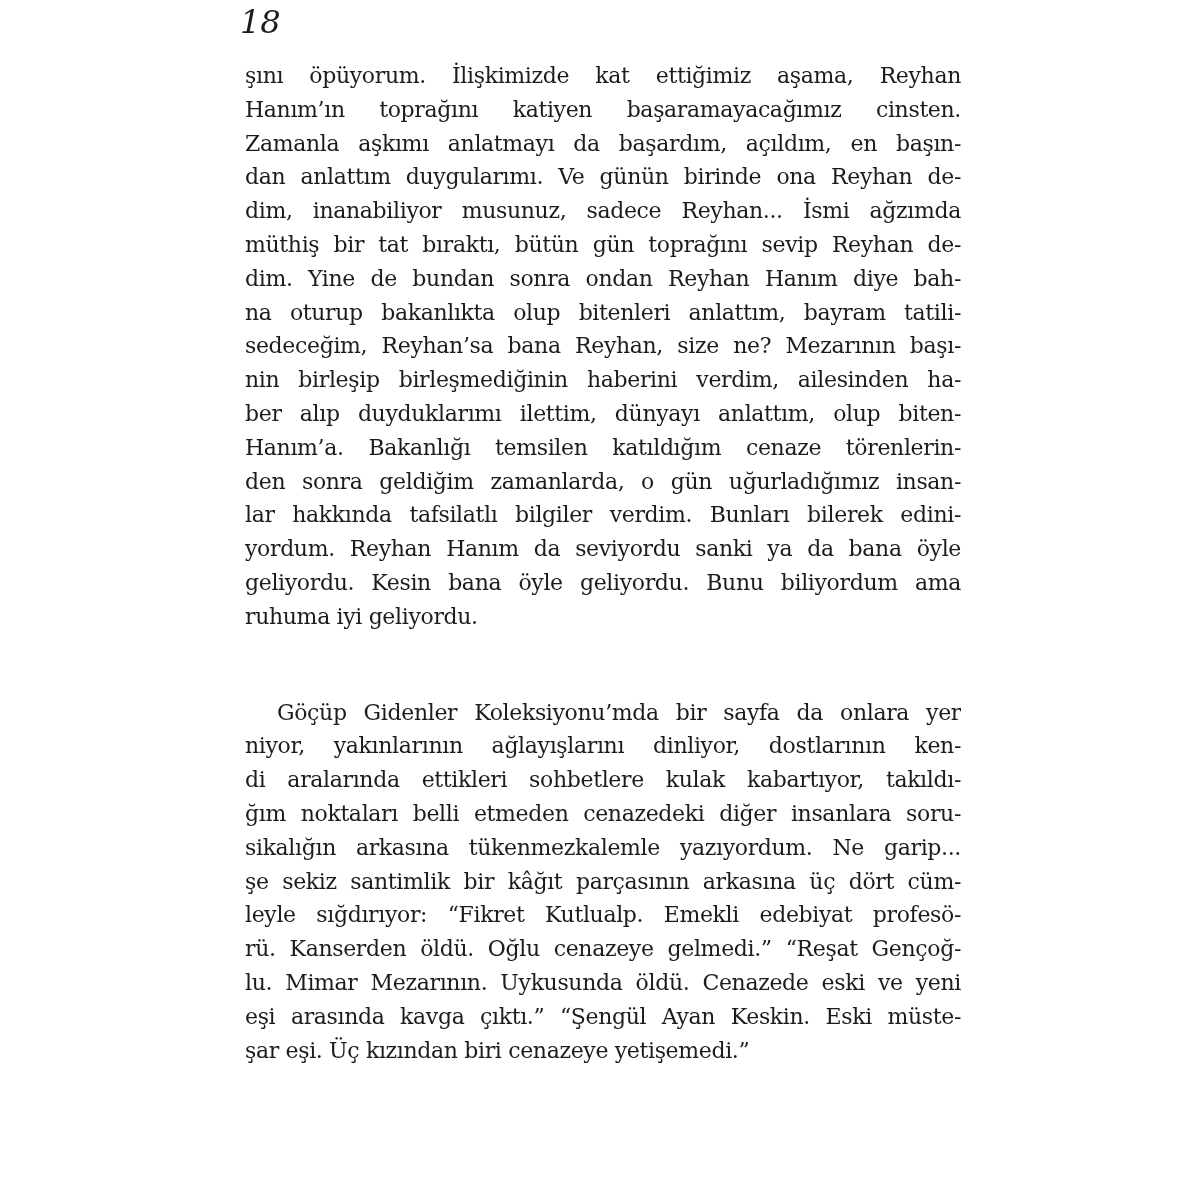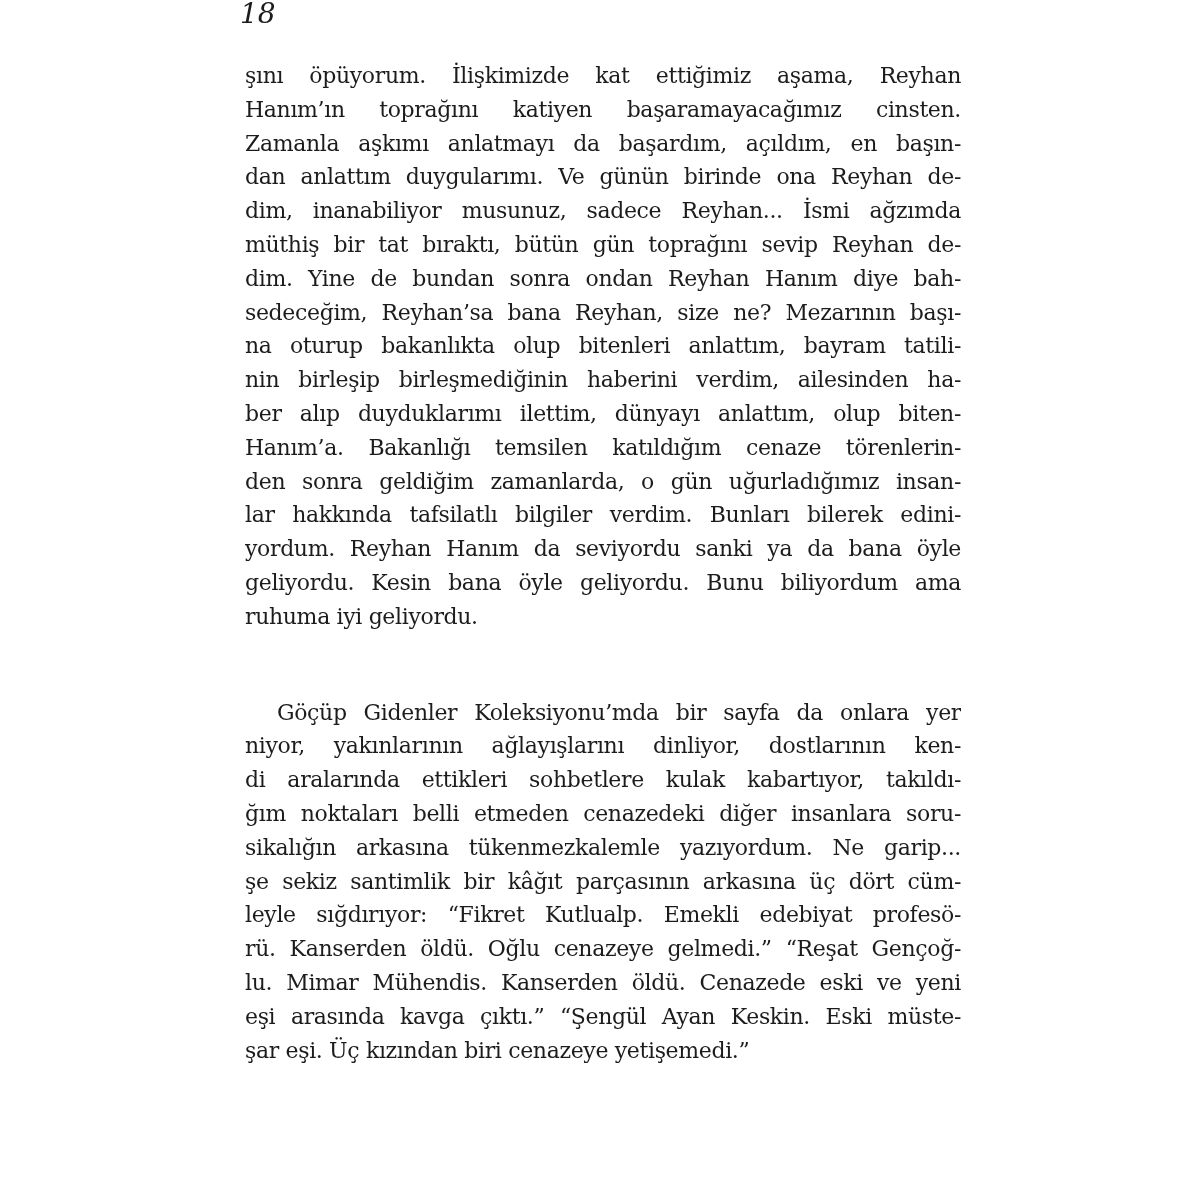--- a/index.html
+++ b/index.html
@@ -10,24 +10,24 @@
   .page {
     position: relative;
     width: 1200px;
     height: 1200px;
     background: #ffffff;
     overflow: hidden;
   }
   .pagenum {
     position: absolute;
     left: 240px;
-    top: 0px;
+    top: 8px;
     font-family: "DejaVu Serif", serif;
     font-style: italic;
-    font-size: 28px;
+    font-size: 32px;
     line-height: 28px;
     color: #1c1c1c;
   }
   .text-block {
     position: absolute;
     left: 245px;
     top: 59px;
     width: 716px;
   }
   .para { margin: 0; }
@@ -58,38 +58,38 @@
   <div class="pagenum">18</div>
   <div class="text-block" id="text-block">
       <div class="para">
         <div class="line">şını öpüyorum. İlişkimizde kat ettiğimiz aşama, Reyhan</div>
         <div class="line">Hanım’ın toprağını katiyen başaramayacağımız cinsten.</div>
         <div class="line">Zamanla aşkımı anlatmayı da başardım, açıldım, en başın-</div>
         <div class="line">dan anlattım duygularımı. Ve günün birinde ona Reyhan de-</div>
         <div class="line">dim, inanabiliyor musunuz, sadece Reyhan... İsmi ağzımda</div>
         <div class="line">müthiş bir tat bıraktı, bütün gün toprağını sevip Reyhan de-</div>
         <div class="line">dim. Yine de bundan sonra ondan Reyhan Hanım diye bah-</div>
+        <div class="line">na oturup bakanlıkta olup bitenleri anlattım, bayram tatili-</div>
         <div class="line">sedeceğim, Reyhan’sa bana Reyhan, size ne? Mezarının başı-</div>
-        <div class="line">na oturup bakanlıkta olup bitenleri anlattım, bayram tatili-</div>
         <div class="line">nin birleşip birleşmediğinin haberini verdim, ailesinden ha-</div>
         <div class="line">ber alıp duyduklarımı ilettim, dünyayı anlattım, olup biten-</div>
         <div class="line">Hanım’a. Bakanlığı temsilen katıldığım cenaze törenlerin-</div>
         <div class="line">den sonra geldiğim zamanlarda, o gün uğurladığımız insan-</div>
         <div class="line">lar hakkında tafsilatlı bilgiler verdim. Bunları bilerek edini-</div>
         <div class="line">yordum. Reyhan Hanım da seviyordu sanki ya da bana öyle</div>
         <div class="line">geliyordu. Kesin bana öyle geliyordu. Bunu biliyordum ama</div>
         <div class="line last">ruhuma iyi geliyordu.</div>
       </div>
       <div class="para">
         <div class="line indent">Göçüp Gidenler Koleksiyonu’mda bir sayfa da onlara yer</div>
         <div class="line">niyor, yakınlarının ağlayışlarını dinliyor, dostlarının ken-</div>
         <div class="line">di aralarında ettikleri sohbetlere kulak kabartıyor, takıldı-</div>
         <div class="line">ğım noktaları belli etmeden cenazedeki diğer insanlara soru-</div>
         <div class="line">sikalığın arkasına tükenmezkalemle yazıyordum. Ne garip...</div>
         <div class="line">şe sekiz santimlik bir kâğıt parçasının arkasına üç dört cüm-</div>
         <div class="line">leyle sığdırıyor: “Fikret Kutlualp. Emekli edebiyat profesö-</div>
         <div class="line">rü. Kanserden öldü. Oğlu cenazeye gelmedi.” “Reşat Gençoğ-</div>
-        <div class="line">lu. Mimar Mühendis. Kanserden öldü. Cenazede eski ve yeni</div>
+        <div class="line">lu. Mimar Mezarının. Uykusunda öldü. Cenazede eski ve yeni</div>
         <div class="line">eşi arasında kavga çıktı.” “Şengül Ayan Keskin. Eski müste-</div>
         <div class="line last">şar eşi. Üç kızından biri cenazeye yetişemedi.”</div>
       </div>
     </div>
 </div>
 
 </body></html>

